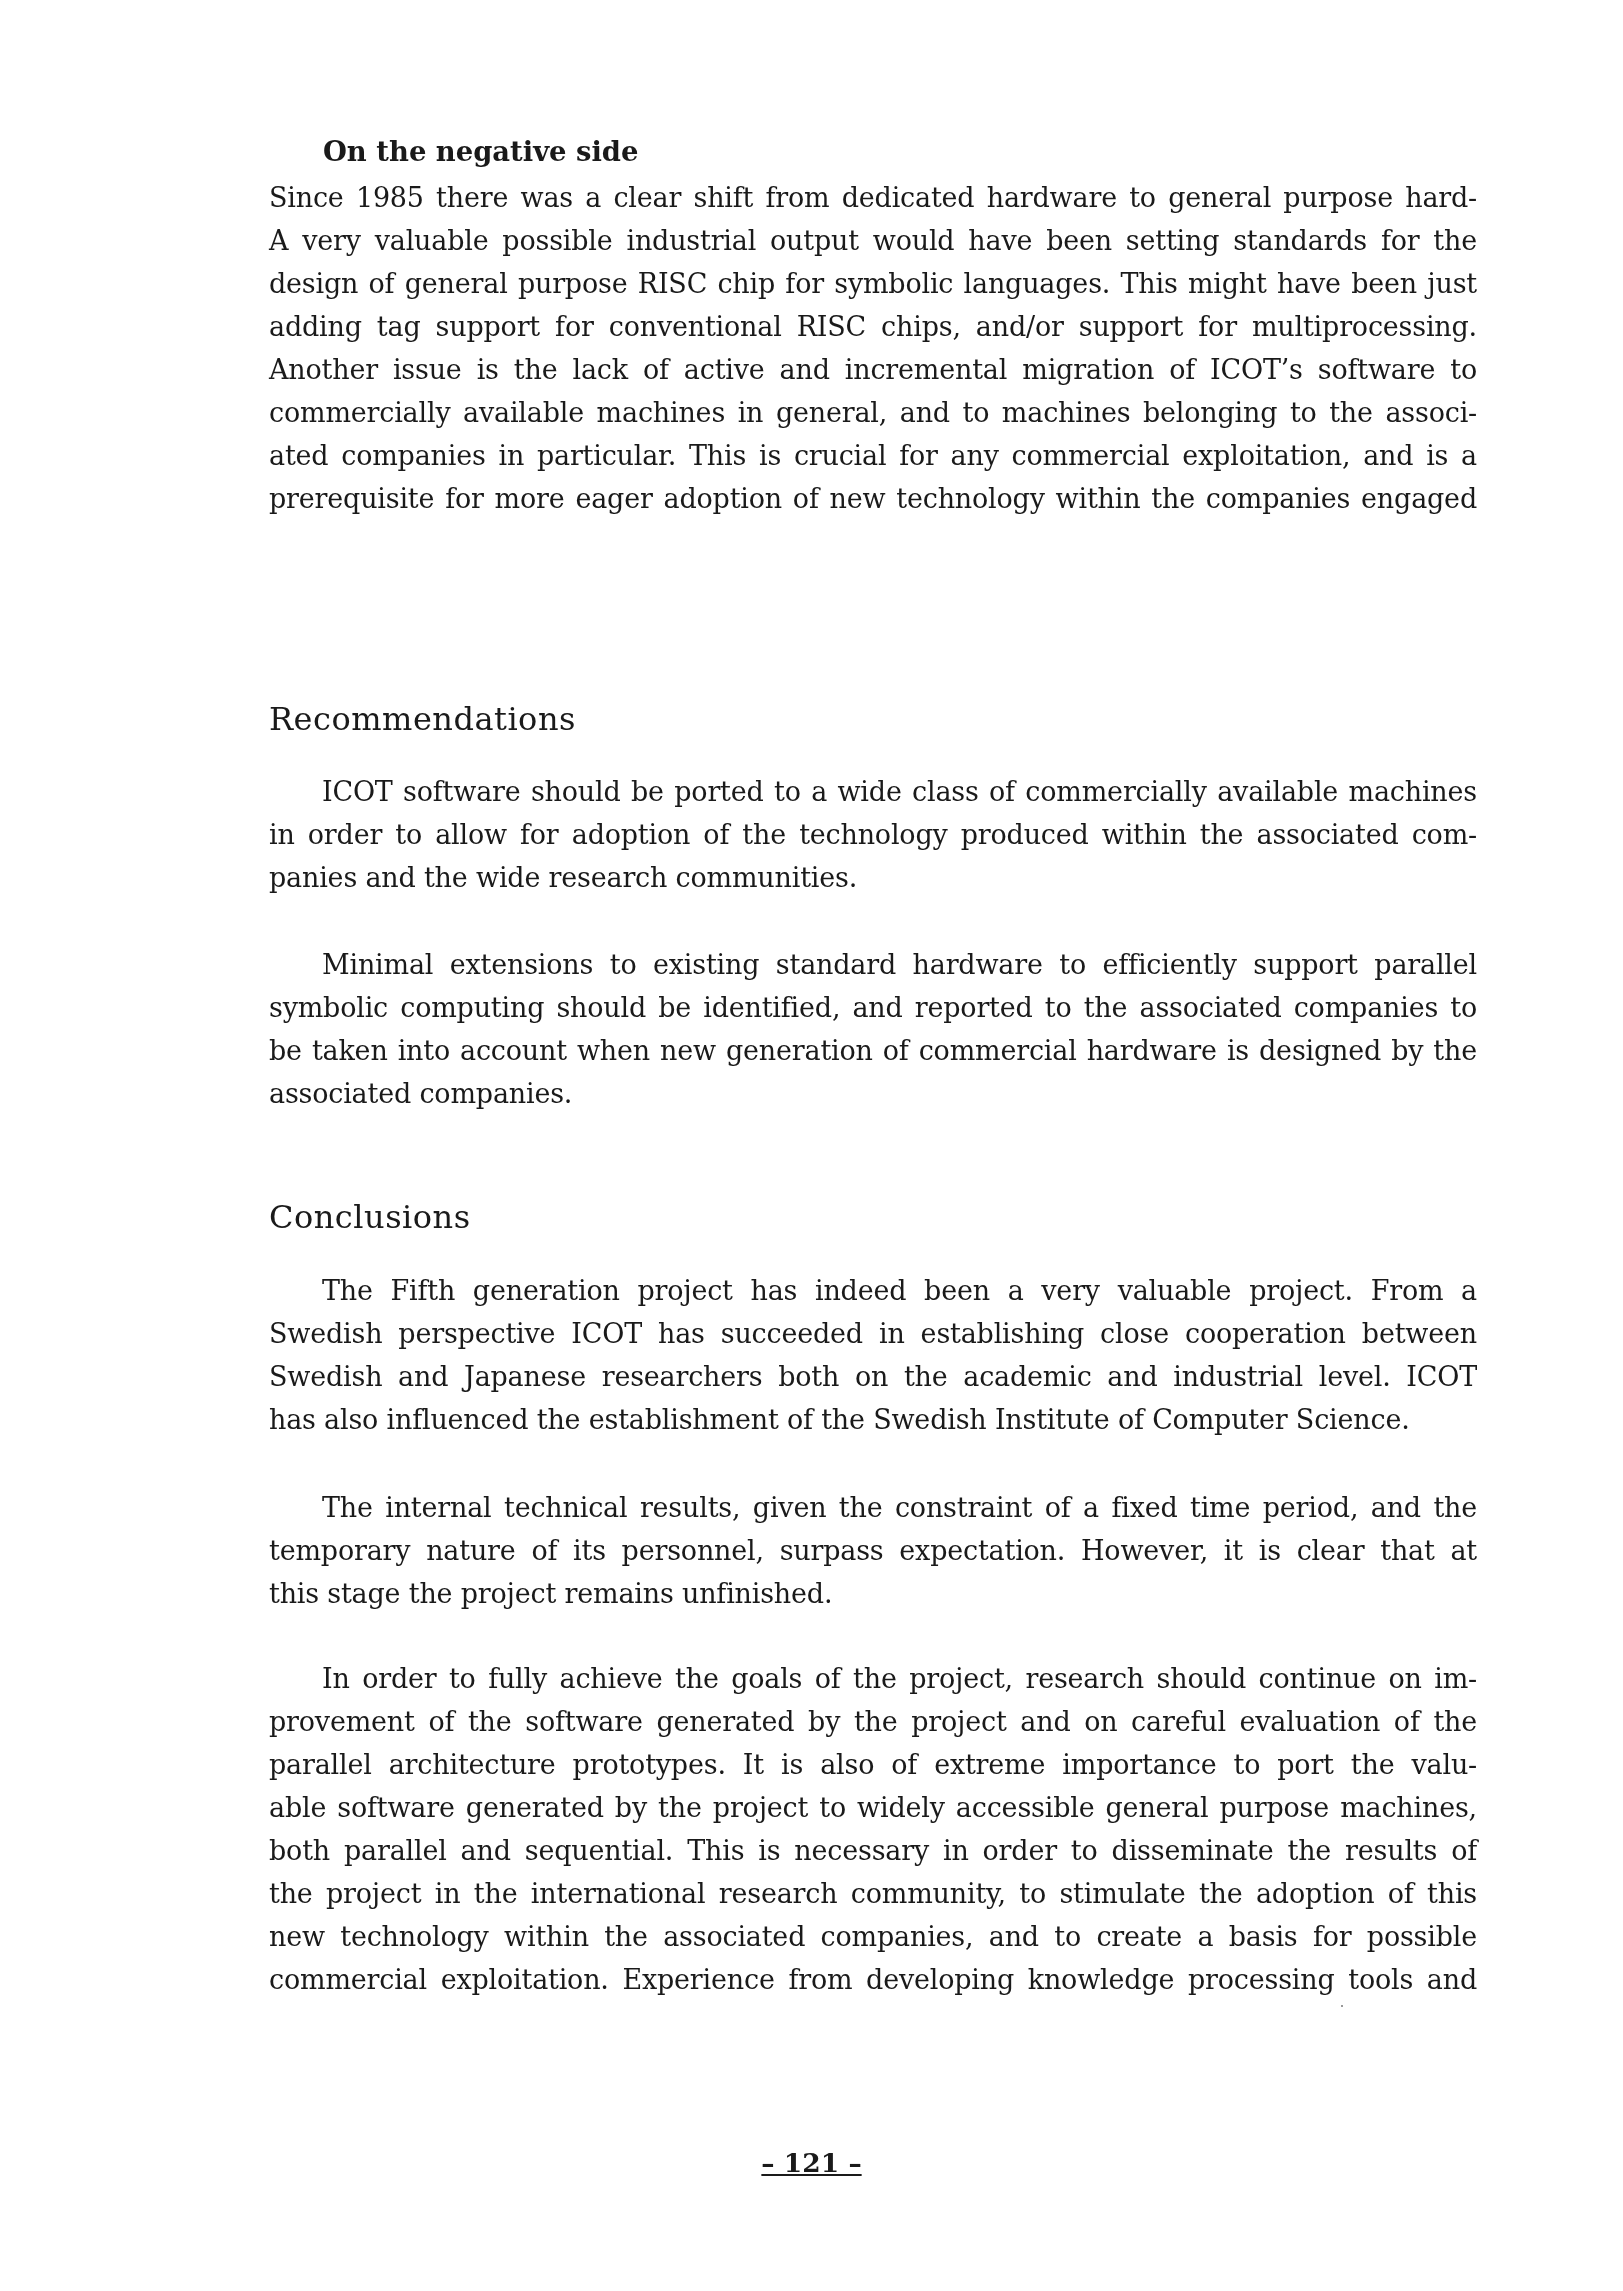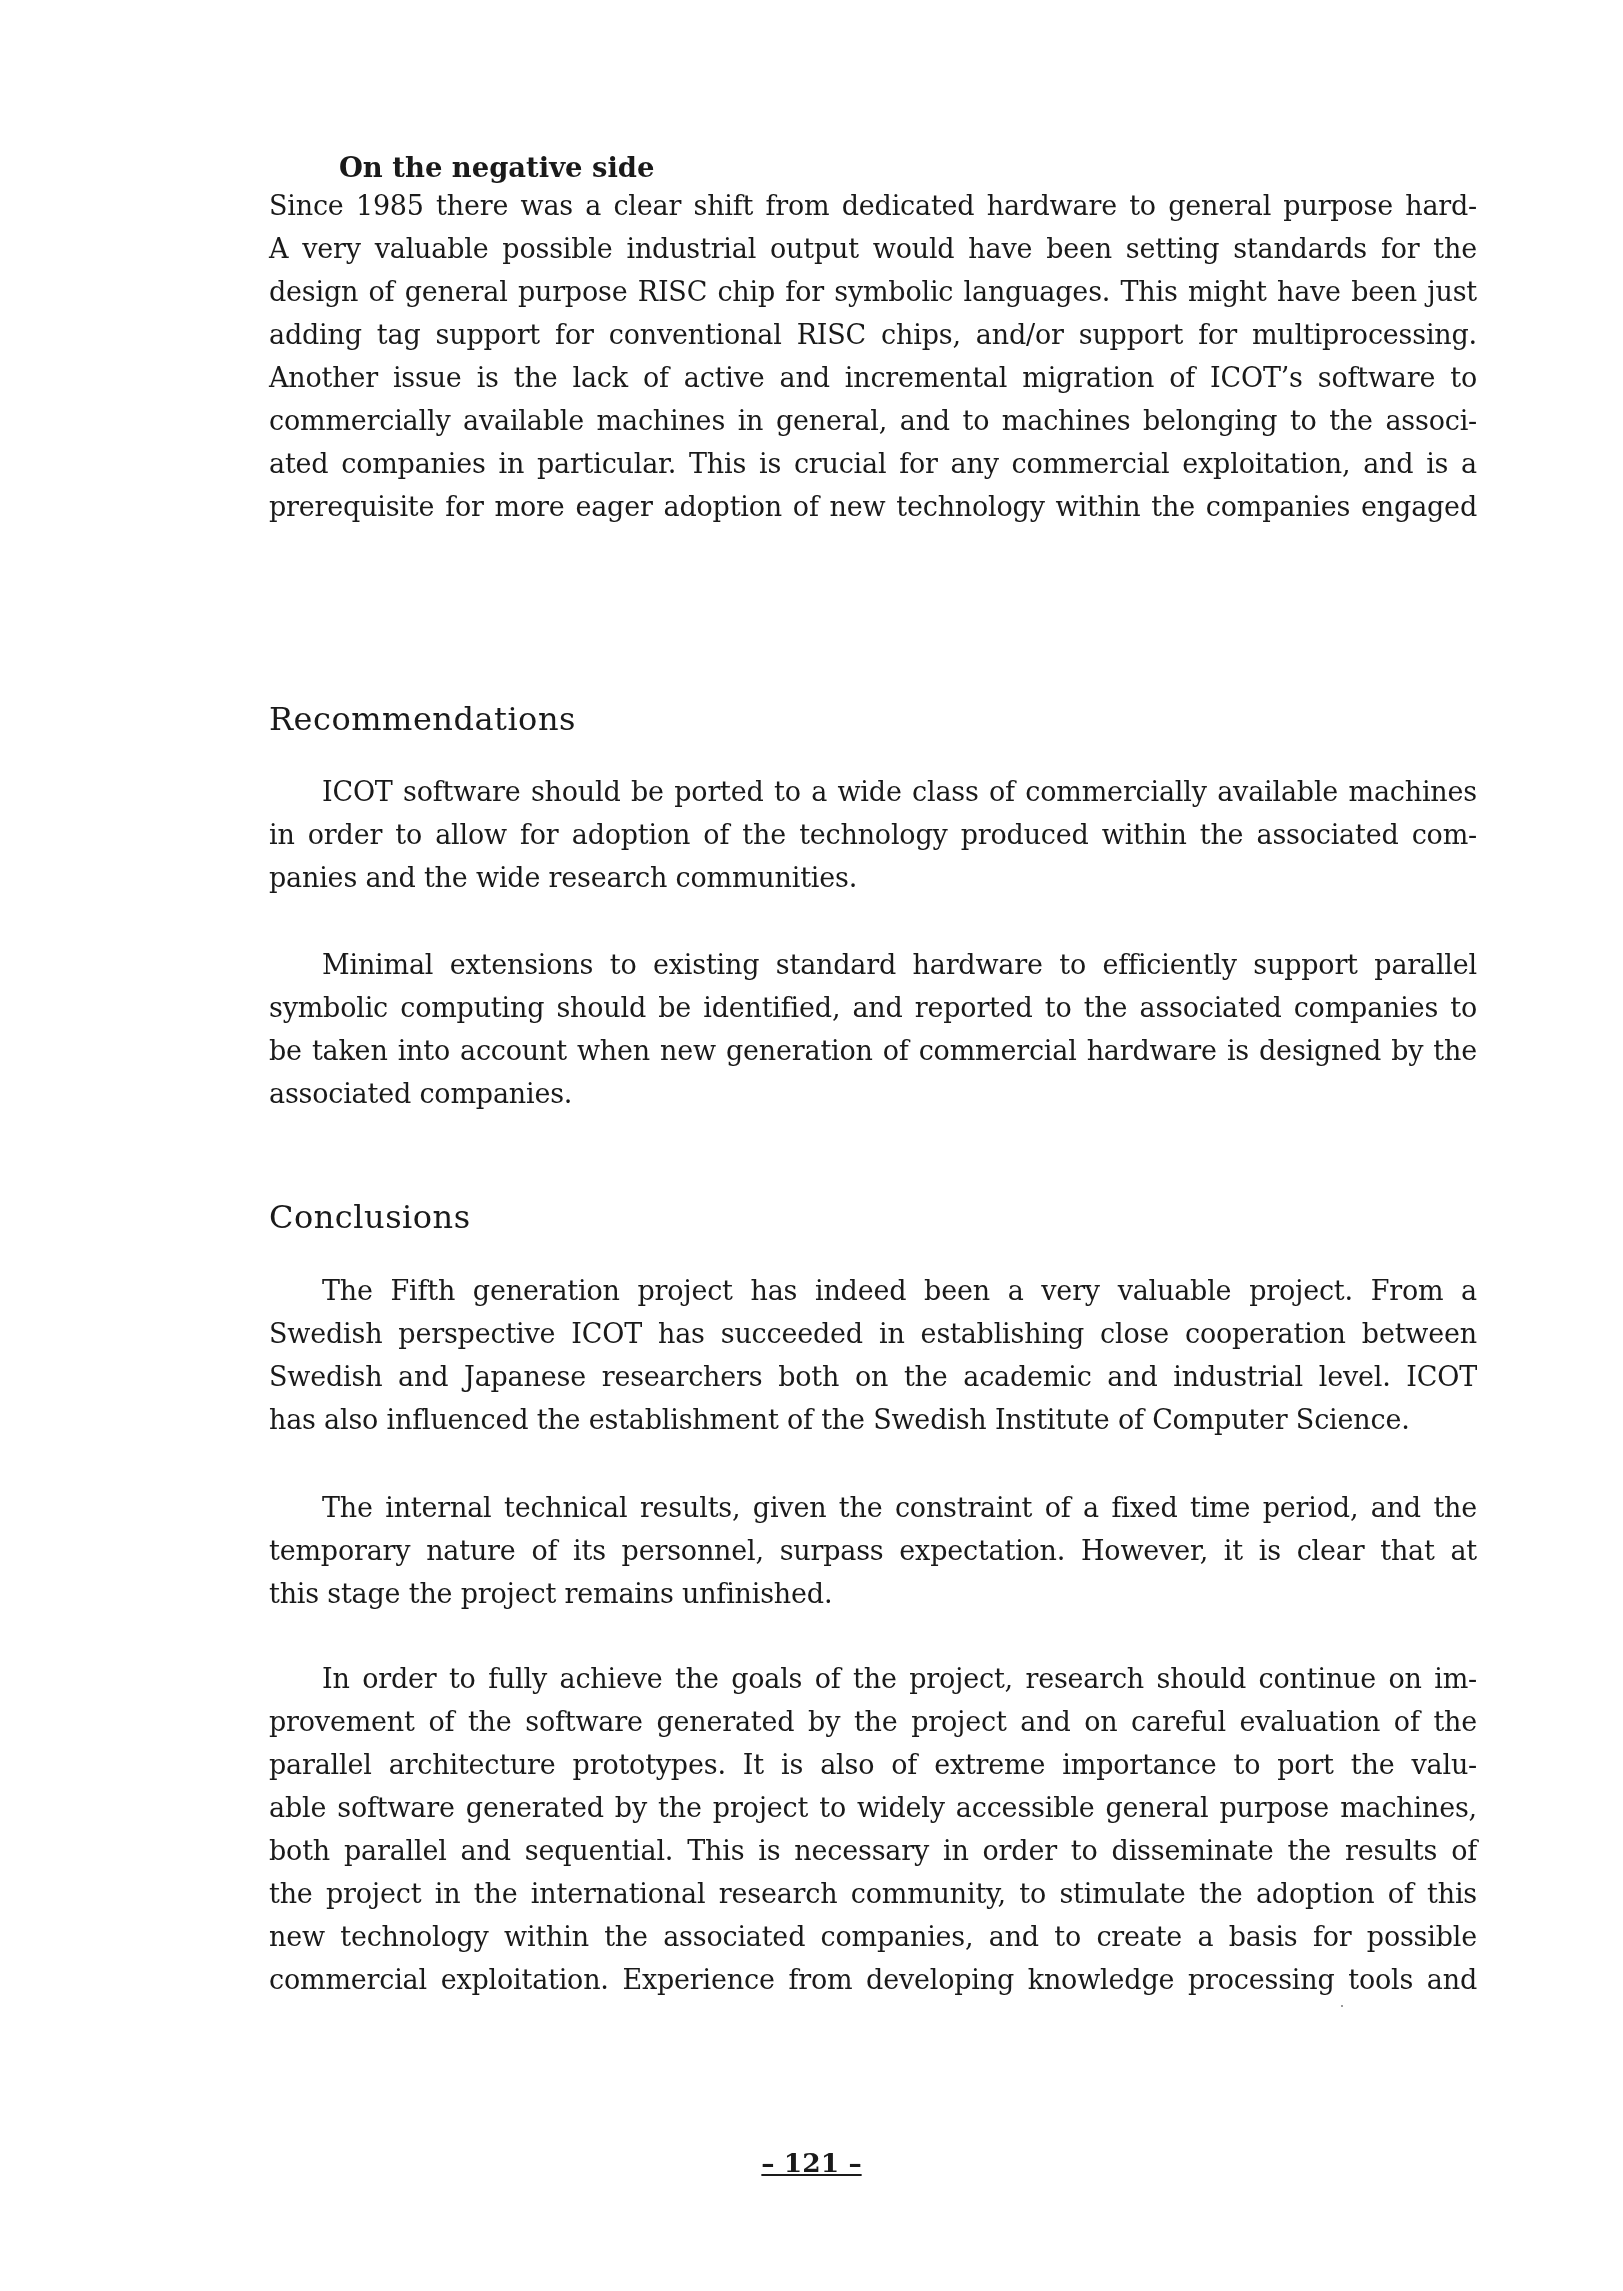--- a/index.html
+++ b/index.html
@@ -44,21 +44,21 @@
     }
     .para .line.indent {
       padding-left: 53px;
     }
     .subhead {
       position: absolute;
       left: 323px;
       top: 135px;
       font-size: 27.4px;
       font-weight: bold;
-      margin: 16px;
+      margin: 0;
     }
     .section-title {
       position: absolute;
       left: 269px;
       font-size: 32px;
       font-weight: normal;
       margin: 0;
       letter-spacing: 0.5px;
     }
     .page-number {
@@ -80,21 +80,21 @@
       background: #999;
     }
   </style>
 </head>
 <body>
 
 <div class="page">
 
   <h3 class="subhead">On the negative side</h3>
 
-  <div class="block" style="top:176px;margin-top:8px;">
+  <div class="block" style="top:176px;">
     <p class="para">
       <span class="line">Since 1985 there was a clear shift from dedicated hardware to general purpose hard-</span>
       <span class="line">A very valuable possible industrial output would have been setting standards for the</span>
       <span class="line">design of general purpose RISC chip for symbolic languages.  This might have been just</span>
       <span class="line">adding tag support for conventional RISC chips, and/or support for multiprocessing.</span>
       <span class="line">Another issue is the lack of active and incremental migration of ICOT’s software to</span>
       <span class="line">commercially available machines in general, and to machines belonging to the associ-</span>
       <span class="line">ated companies in particular.  This is crucial for any commercial exploitation, and is a</span>
       <span class="line">prerequisite for more eager adoption of new technology within the companies engaged</span>
     </p>

